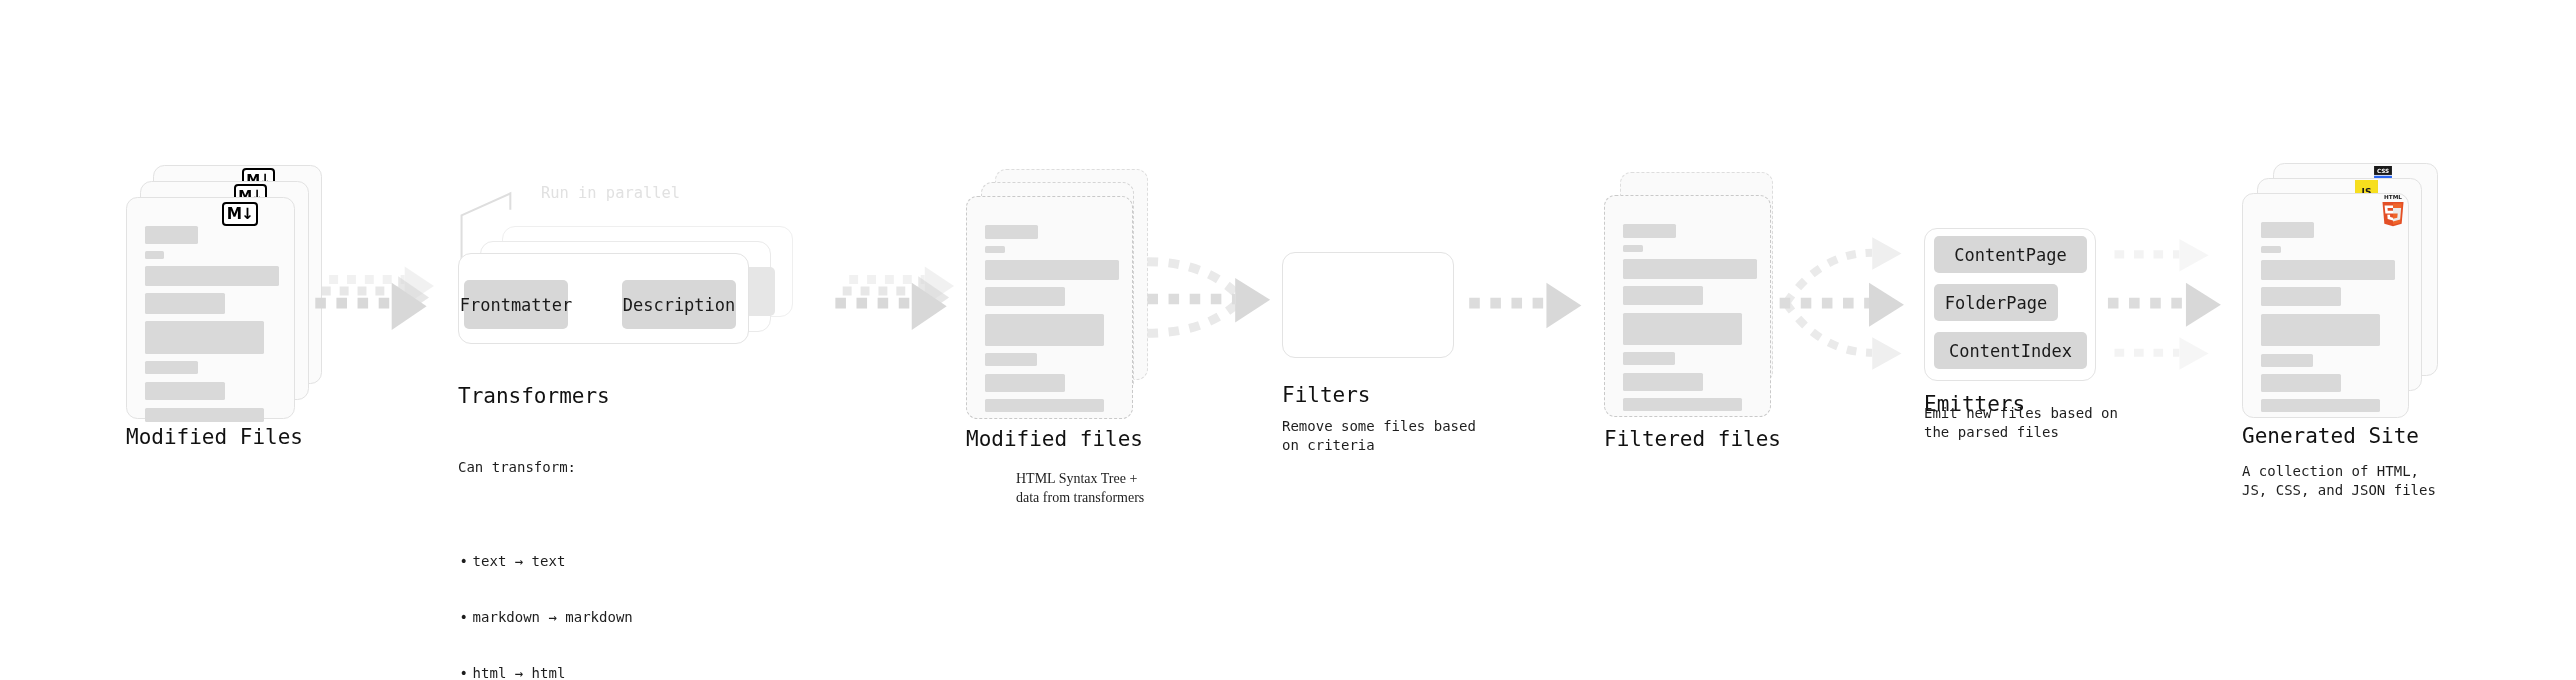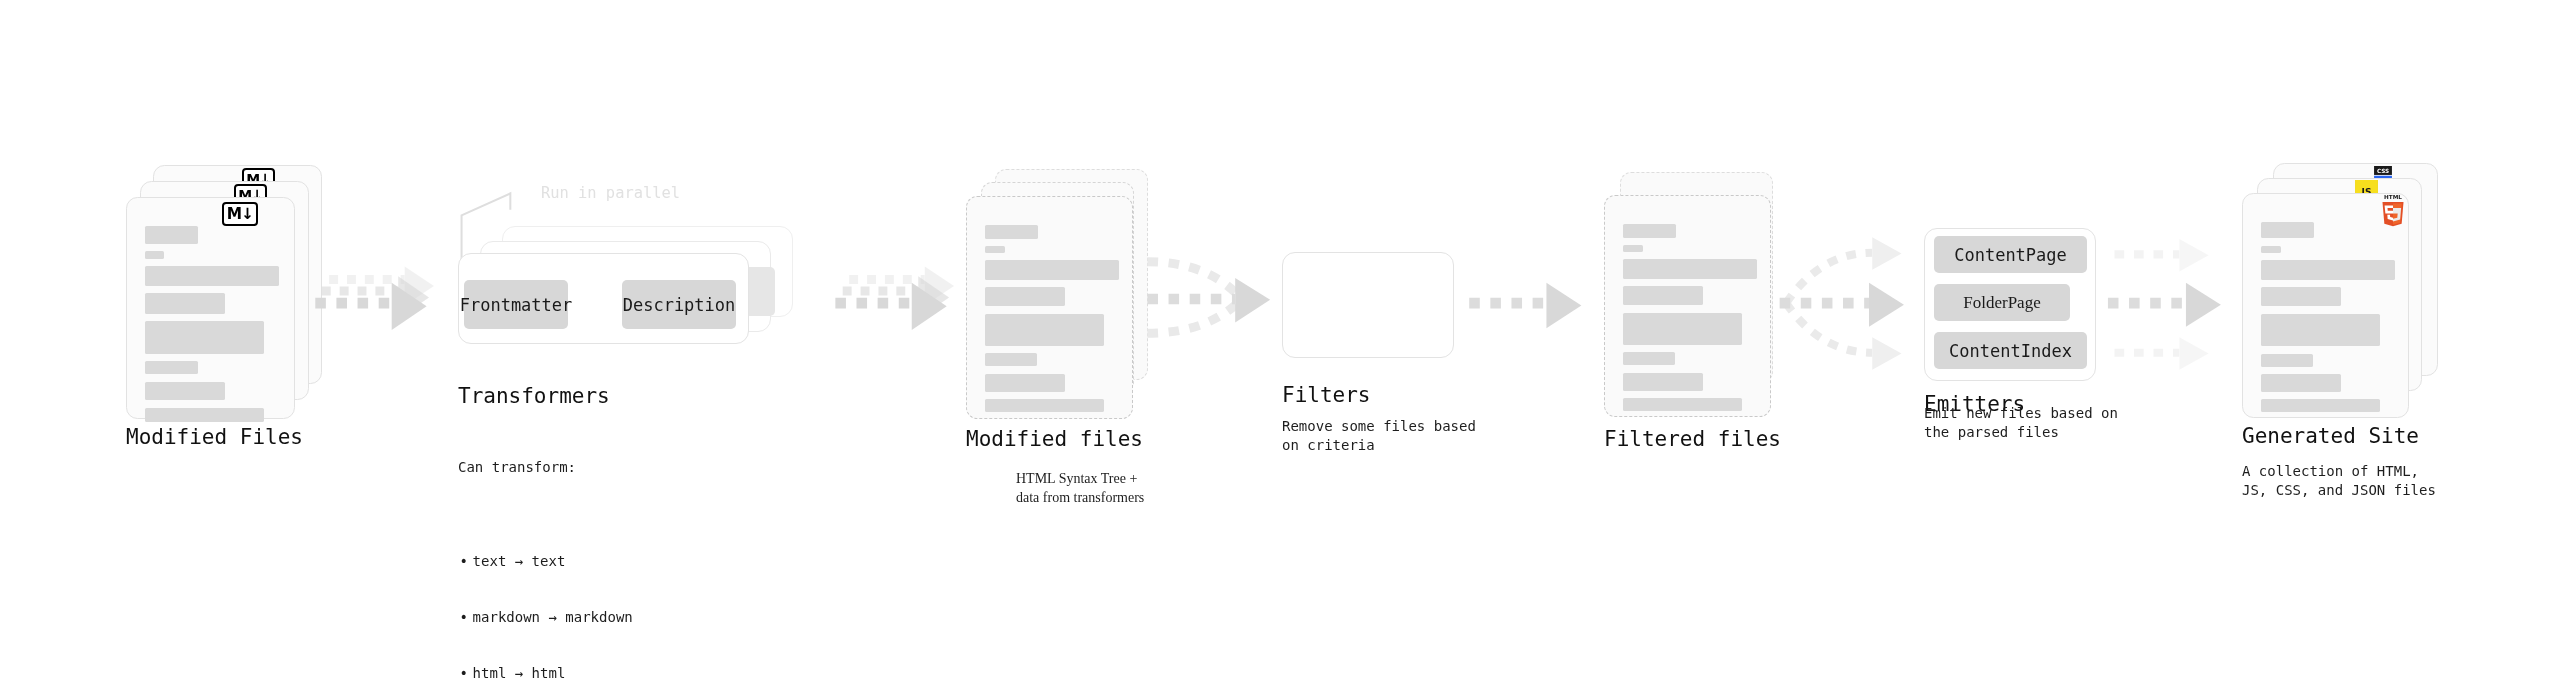--- a/index.html
+++ b/index.html
@@ -287,21 +287,21 @@
 
     <path d="M 2198 373 Q 2240 434 2304 434" fill="none" stroke="#eaeaea" stroke-width="10" stroke-dasharray="12 12"></path>
     <polygon points="2304,415 2340,435 2304,455" fill="#efefef"></polygon>
 
     <line x1="2190" y1="373" x2="2300" y2="373" stroke="#dcdcdc" stroke-width="13" stroke-dasharray="13 13"></line>
     <polygon points="2300,348 2343,375 2300,402" fill="#d8d8d8"></polygon>
   </svg>
 
   <div class="proc-box" style="left:1924px; top:228px; width:172px; height:153px;"></div>
   <div class="chip" style="left:1934px; top:236px; width:153px; height:37px;">ContentPage</div>
-  <div class="chip" style="left:1934px; top:284px; width:136px; height:37px;font-family:Liberation Serif, serif;">FolderPage</div>
+  <div class="chip" style="left:1934px; top:284px; width:124px; height:37px;">FolderPage</div>
   <div class="chip" style="left:1934px; top:332px; width:153px; height:37px;">ContentIndex</div>
 
   <div class="stage-title" style="left:1924px; top:392px;">Emitters</div>
   <div class="stage-desc" style="left:1924px; top:404px;">Emit new files based on
 the parsed files</div>
 
   <svg class="arrow-layer" width="2576" height="681" style="left:0; top:0;" viewBox="0 0 3170 838">
     <g opacity="0.45">
       <line x1="2602" y1="313" x2="2682" y2="313" stroke="#e6e6e6" stroke-width="10" stroke-dasharray="12 12"></line>
       <polygon points="2682,294 2718,314 2682,334" fill="#ededed"></polygon>

